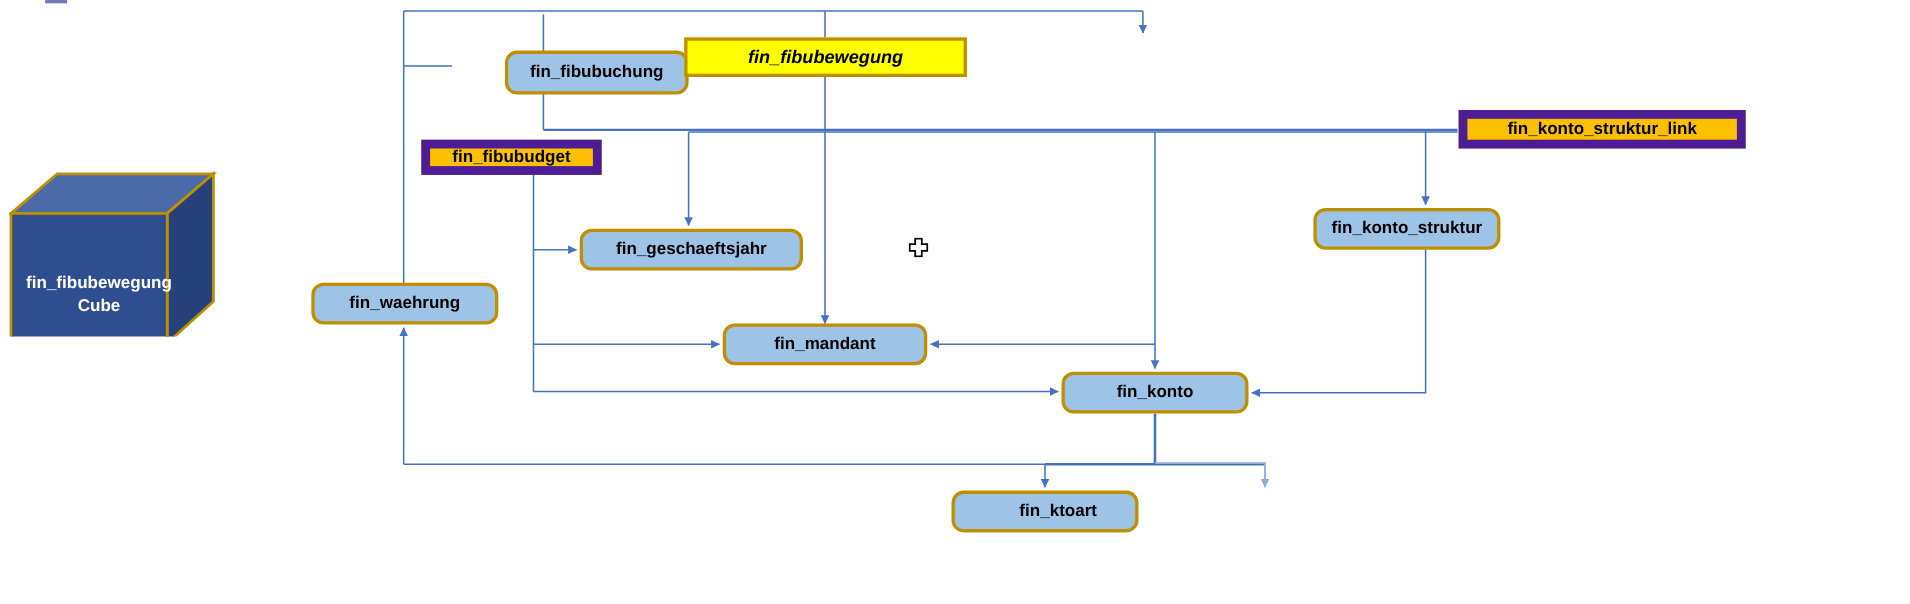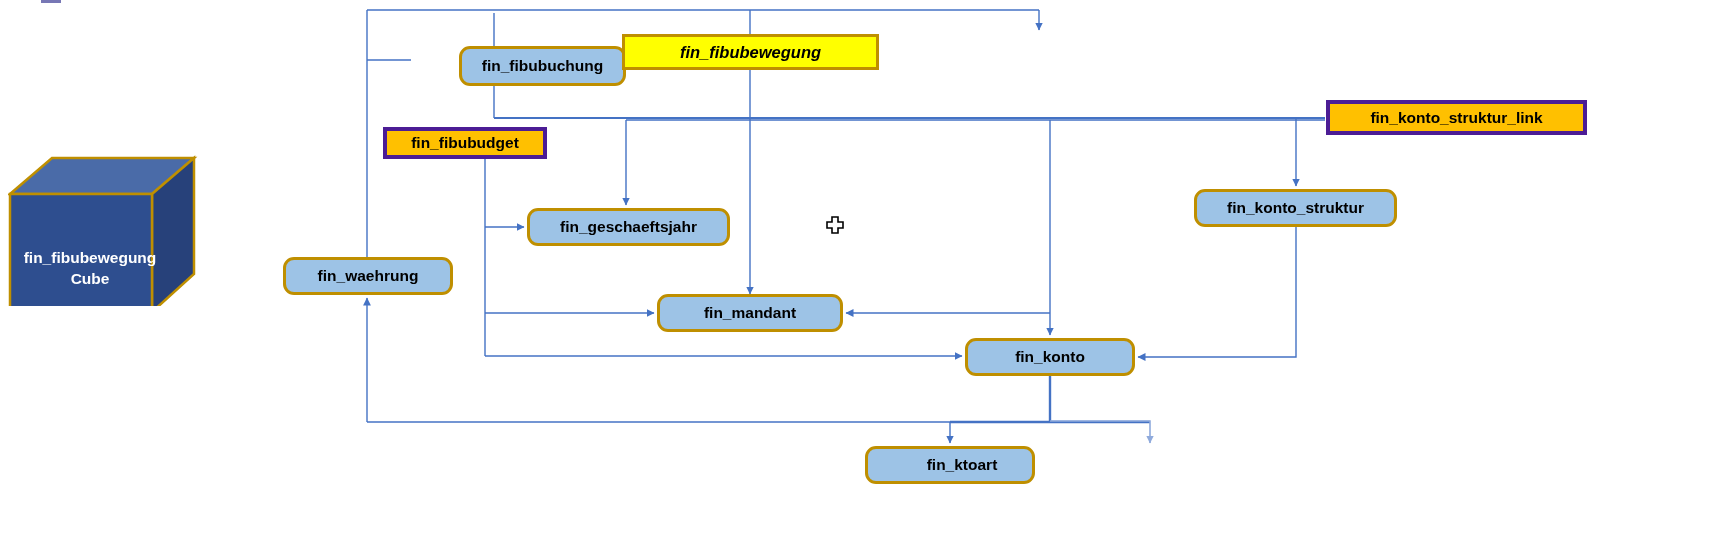--- a/index.html
+++ b/index.html
@@ -31,21 +31,21 @@
     z-index: 5;
   }
   .node.blue {
     background: #9DC3E6;
     border: 3px solid #BF8F00;
     border-radius: 11px;
     font-size: 15.5px;
   }
   .node.orange {
     background: #FFC000;
-    border: 4px solid #4c1d95;
+    border: 8px solid #4c1d95;
     border-radius: 0px;
     font-size: 15.5px;
   }
   .node.yellow {
     background: #FFFF00;
     border: 3px solid #BF8F00;
     border-radius: 0px;
     font-size: 16.5px;
     font-style: italic;
   }
@@ -174,21 +174,21 @@
     <div class="cube-label">
       <div>fin_fibubewegung</div>
       <div>Cube</div>
     </div>
   </div>
 
   <div class="node blue" style="left:411px;  top:46px;  width:167px; height:40px;margin-left:48px;">fin_fibubuchung</div>
   <div class="node yellow" style="left:622px;  top:34px;  width:257px; height:36px;">fin_fibubewegung</div>
   <div class="node orange" style="left:1326px; top:100px; width:261px; height:35px;">fin_konto_struktur_link</div>
   <div class="node orange" style="left:383px;  top:127px; width:164px; height:32px;">fin_fibubudget</div>
-  <div class="node blue" style="left:1194px; top:189px; width:203px; height:38px;">fin_konto_struktur</div>
+  <div class="node blue" style="left:1194px; top:189px; width:170px; height:38px;">fin_konto_struktur</div>
   <div class="node blue" style="left:527px;  top:208px; width:203px; height:38px;">fin_geschaeftsjahr</div>
   <div class="node blue" style="left:283px;  top:257px; width:170px; height:38px;">fin_waehrung</div>
   <div class="node blue" style="left:657px;  top:294px; width:186px; height:38px;">fin_mandant</div>
   <div class="node blue" style="left:965px;  top:338px; width:170px; height:38px;">fin_konto</div>
   <div class="node blue" style="left:865px;  top:446px; width:170px; height:38px;padding-left:24px;">fin_ktoart</div>
 
   <div class="cursor" style="left:826px; top:216px;">
     <svg width="18" height="18" viewBox="0 0 18 18" xmlns="http://www.w3.org/2000/svg">
       <path d="M6,1 L12,1 L12,6 L17,6 L17,12 L12,12 L12,17 L6,17 L6,12 L1,12 L1,6 L6,6 Z" fill="#ffffff" stroke="#000000" stroke-width="1.6" stroke-linejoin="miter"></path>
     </svg>

